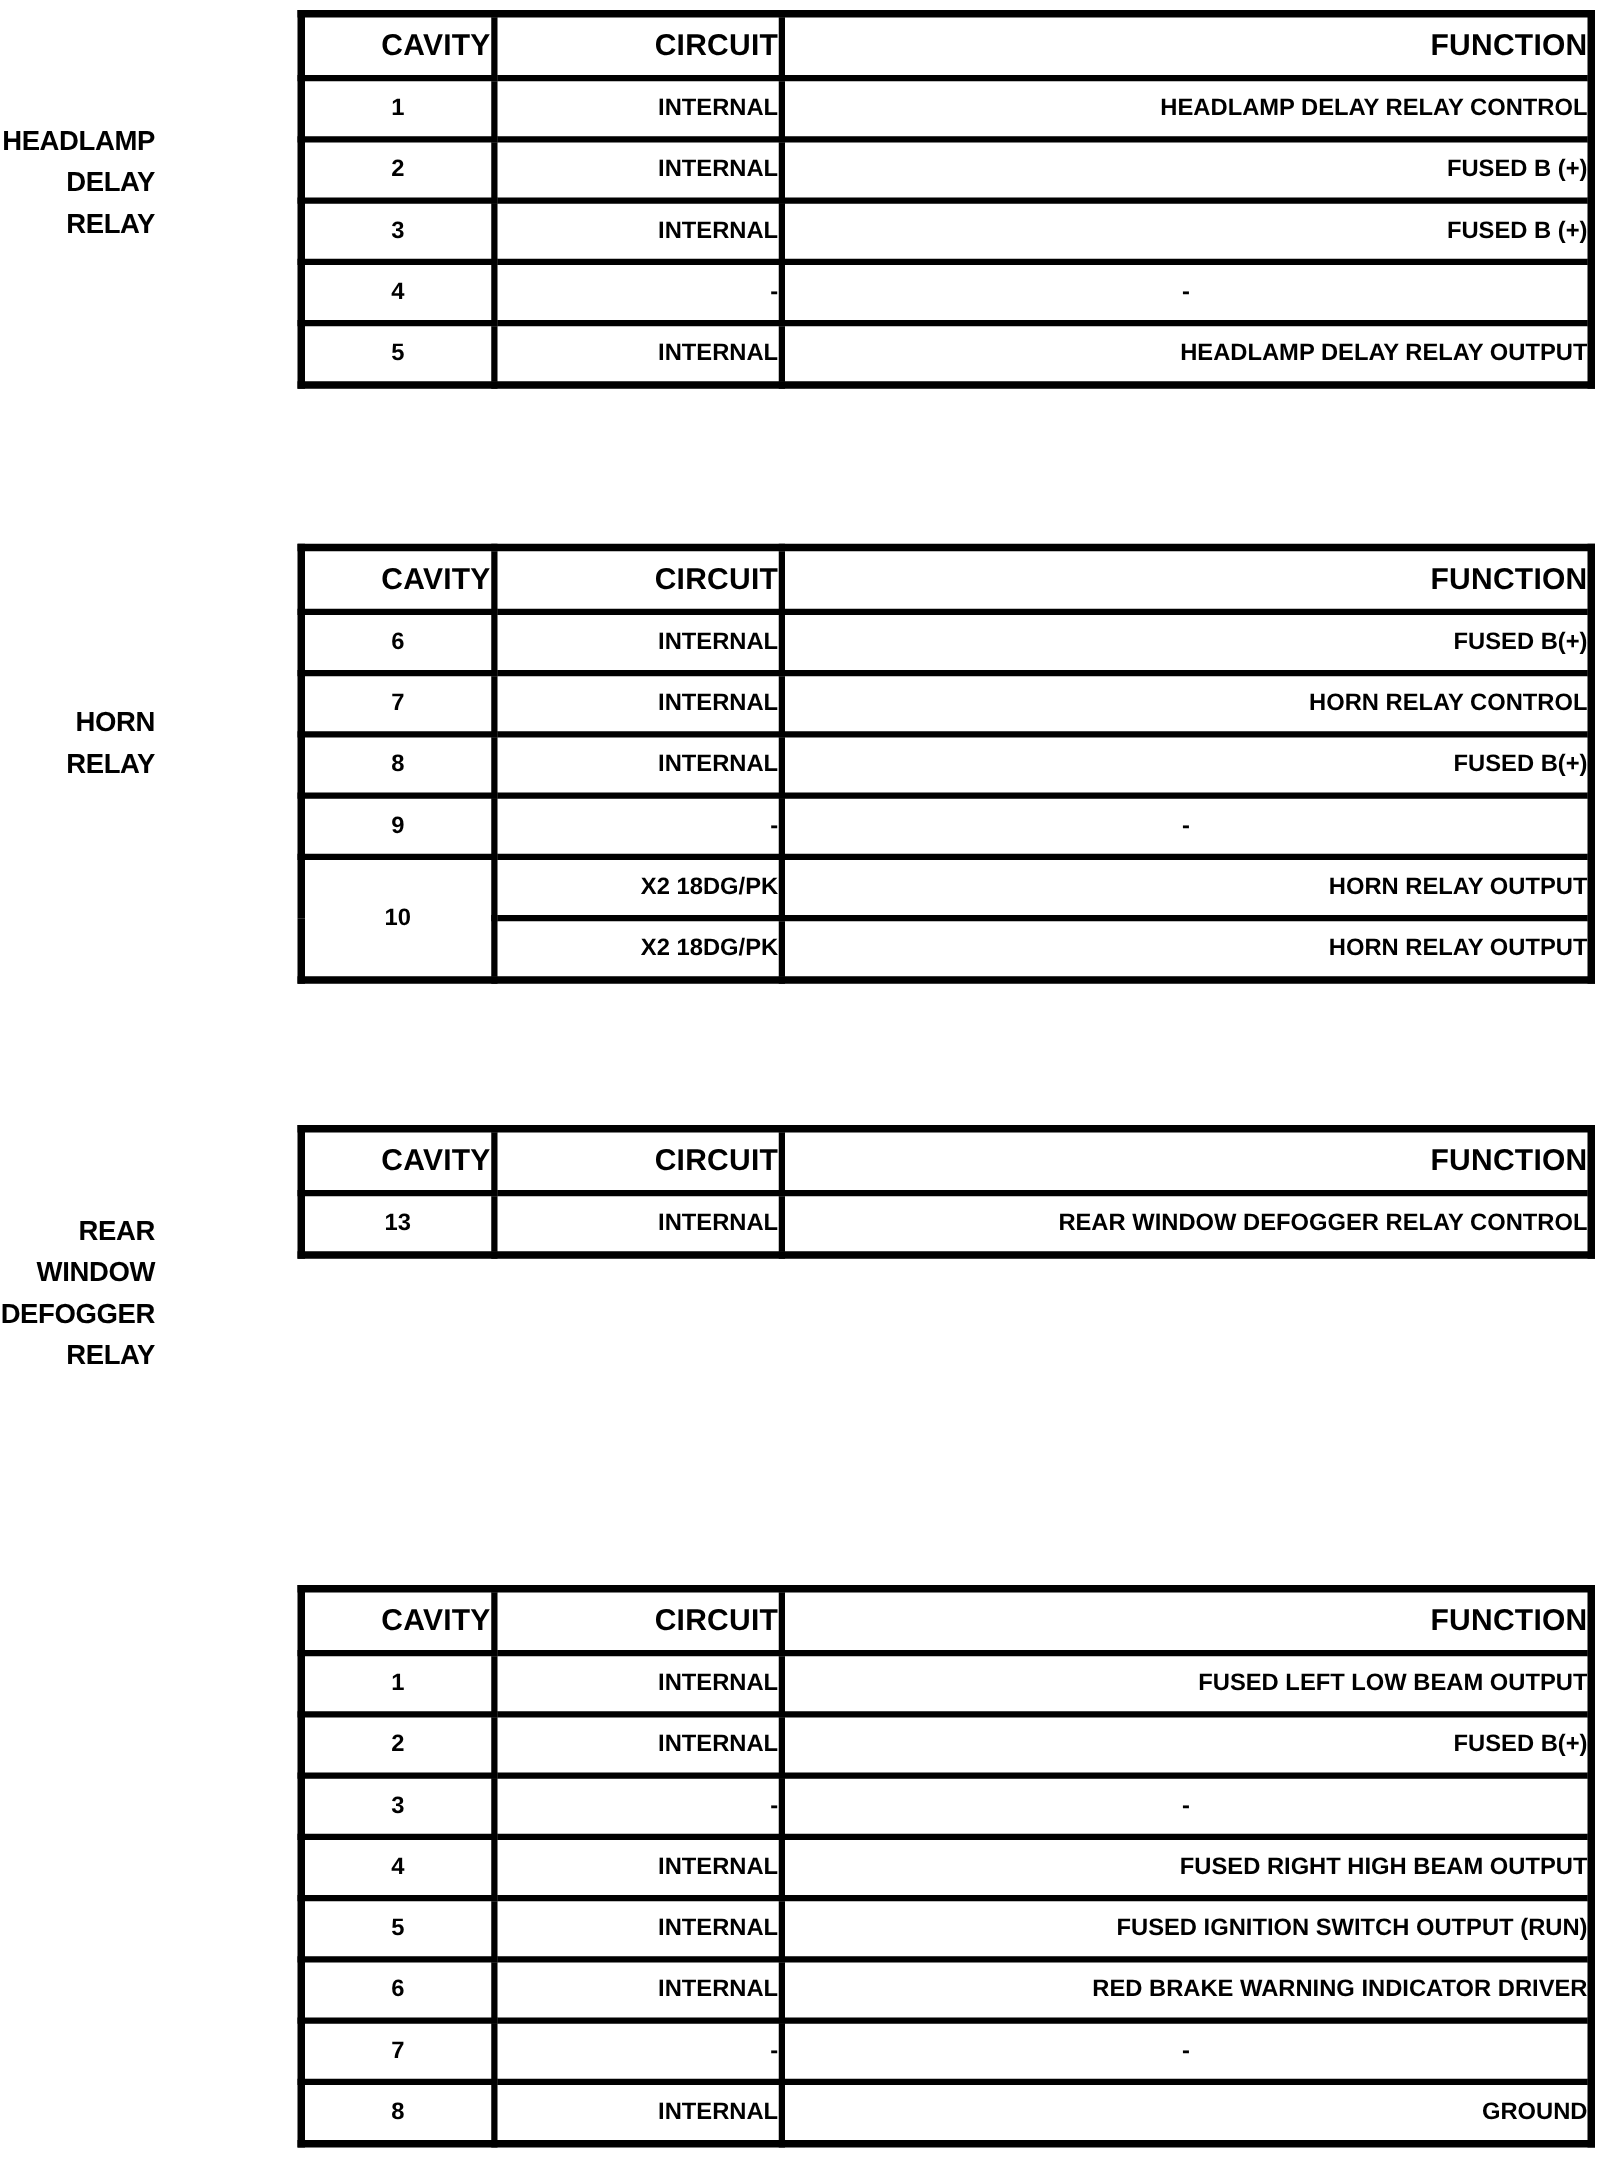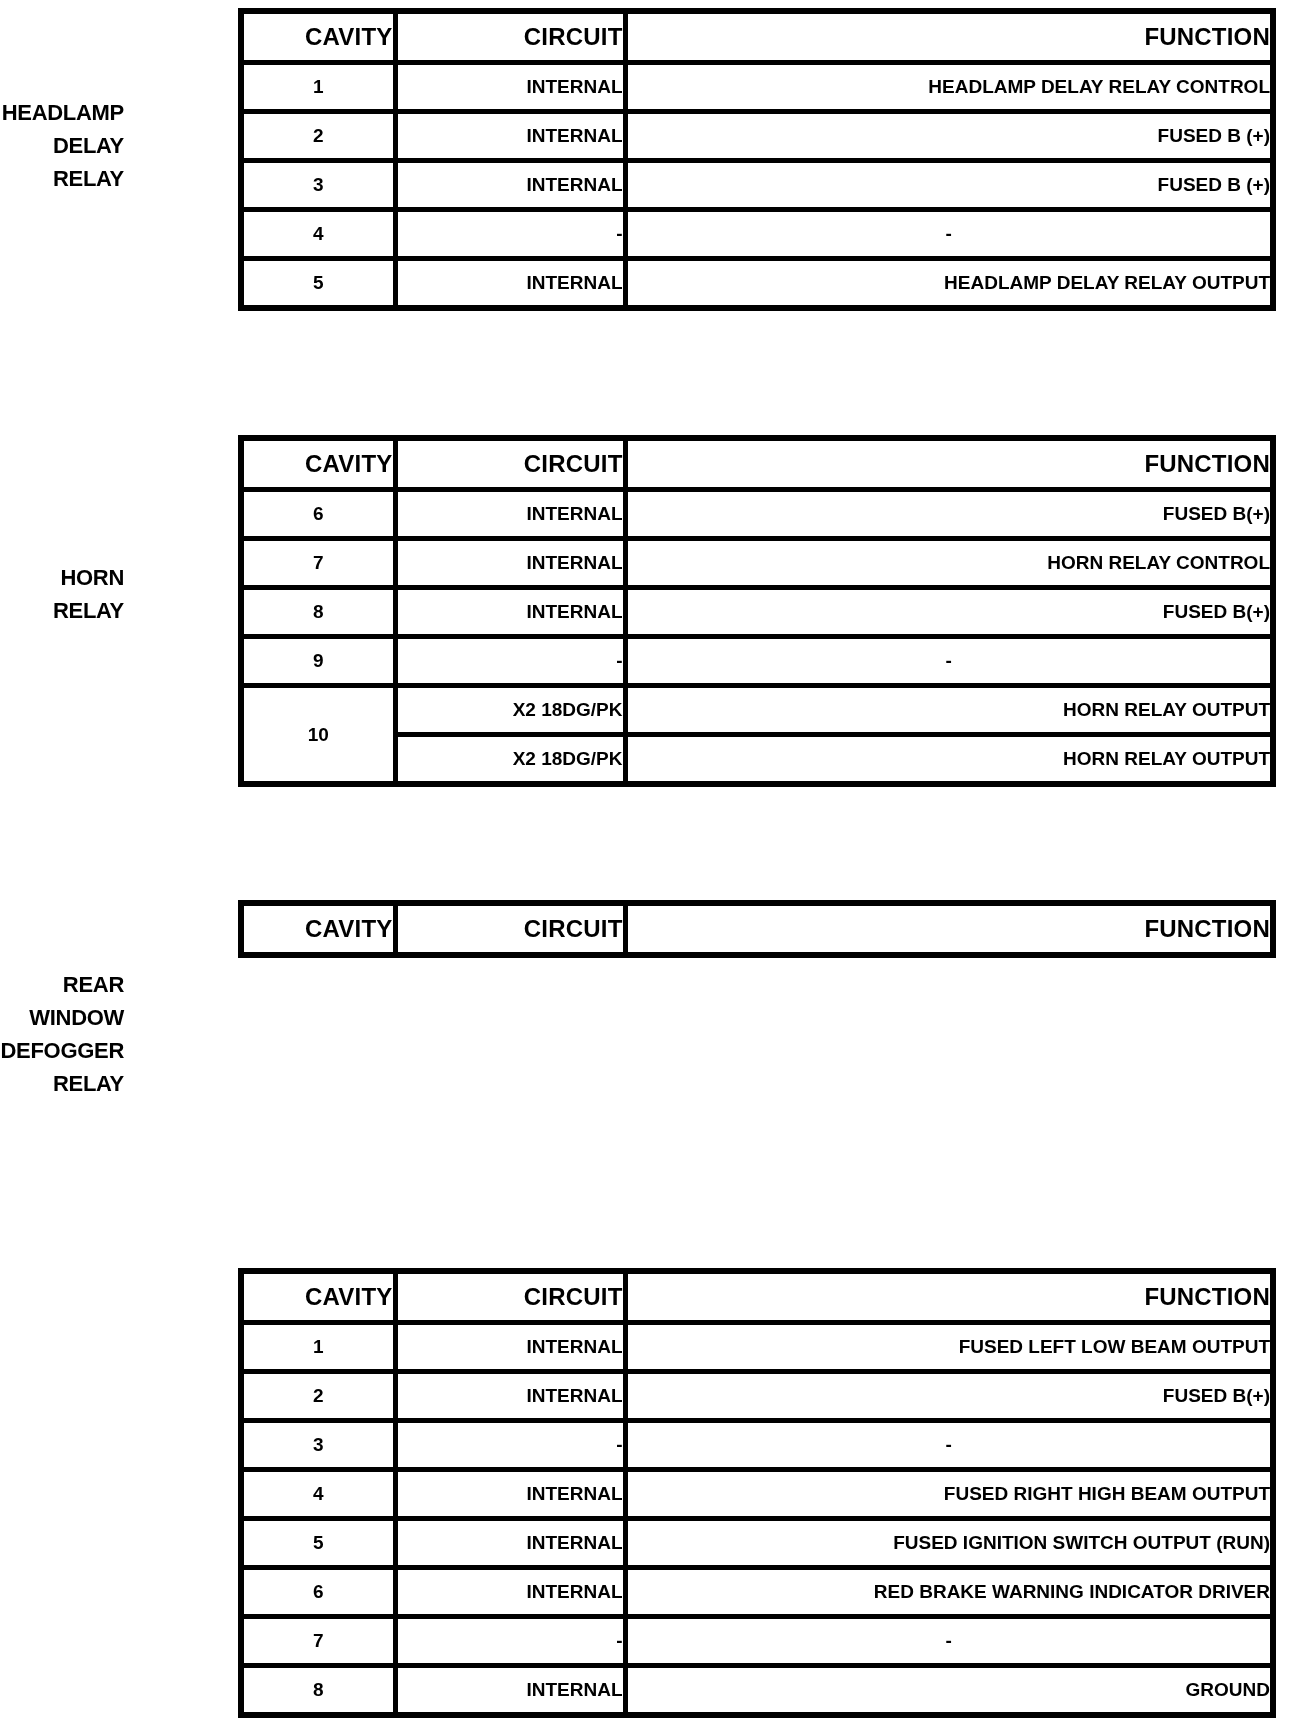--- a/index.html
+++ b/index.html
@@ -188,20 +188,25 @@
           <col class="c-function">
         </colgroup>
       <thead>
         <tr>
           <th>CAVITY</th>
           <th>CIRCUIT</th>
           <th>FUNCTION</th>
         </tr>
       </thead>
       <tbody>
+        <tr>
+          <td class="cavity">13</td>
+          <td class="circuit">INTERNAL</td>
+          <td class="function">REAR WINDOW DEFOGGER RELAY CONTROL</td>
+        </tr>
       </tbody>
     </table>
   </div>
 
 
   <div class="tbl-block" style="top:1268px;">
     <table class="pinout">
       <colgroup>
           <col class="c-cavity">
           <col class="c-circuit">

